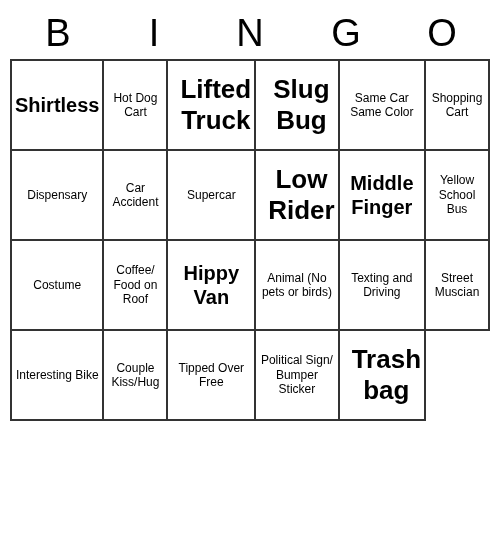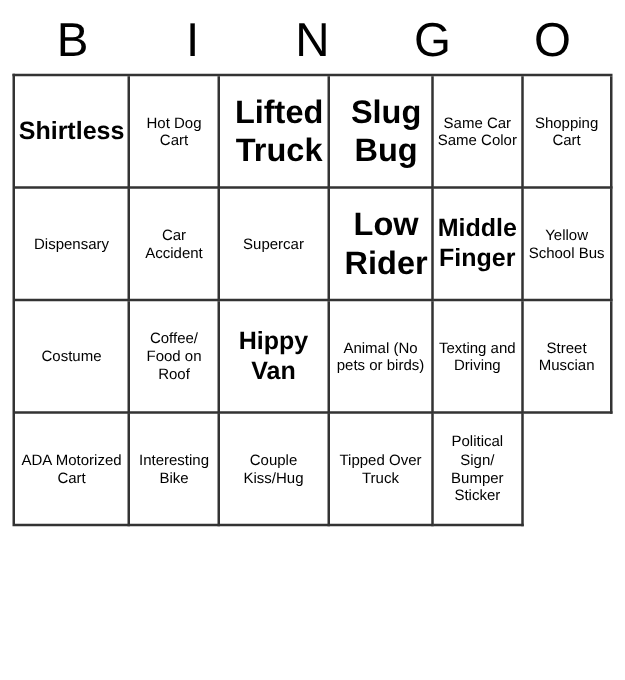--- a/index.html
+++ b/index.html
@@ -95,19 +95,19 @@
       <div class="bingo-cell">Supercar</div>
       <div class="bingo-cell xlarge-text">Low Rider</div>
       <div class="bingo-cell large-text">Middle Finger</div>
       <div class="bingo-cell">Yellow School Bus</div>
       <div class="bingo-cell">Costume</div>
       <div class="bingo-cell">Coffee/ Food on Roof</div>
       <div class="bingo-cell large-text">Hippy Van</div>
       <div class="bingo-cell">Animal (No pets or birds)</div>
       <div class="bingo-cell">Texting and Driving</div>
       <div class="bingo-cell">Street Muscian</div>
-      <div class="bingo-cell">ADA Motorized Cart</div>
       <div class="bingo-cell">Interesting Bike</div>
       <div class="bingo-cell">Couple Kiss/Hug</div>
-      <div class="bingo-cell">Tipped Over Truck</div>
+      <div class="bingo-cell">Tipped Over Free</div>
       <div class="bingo-cell">Political Sign/ Bumper Sticker</div>
+      <div class="bingo-cell xlarge-text">Trash bag</div>
     </div>
 </div>
 
 </body></html>

